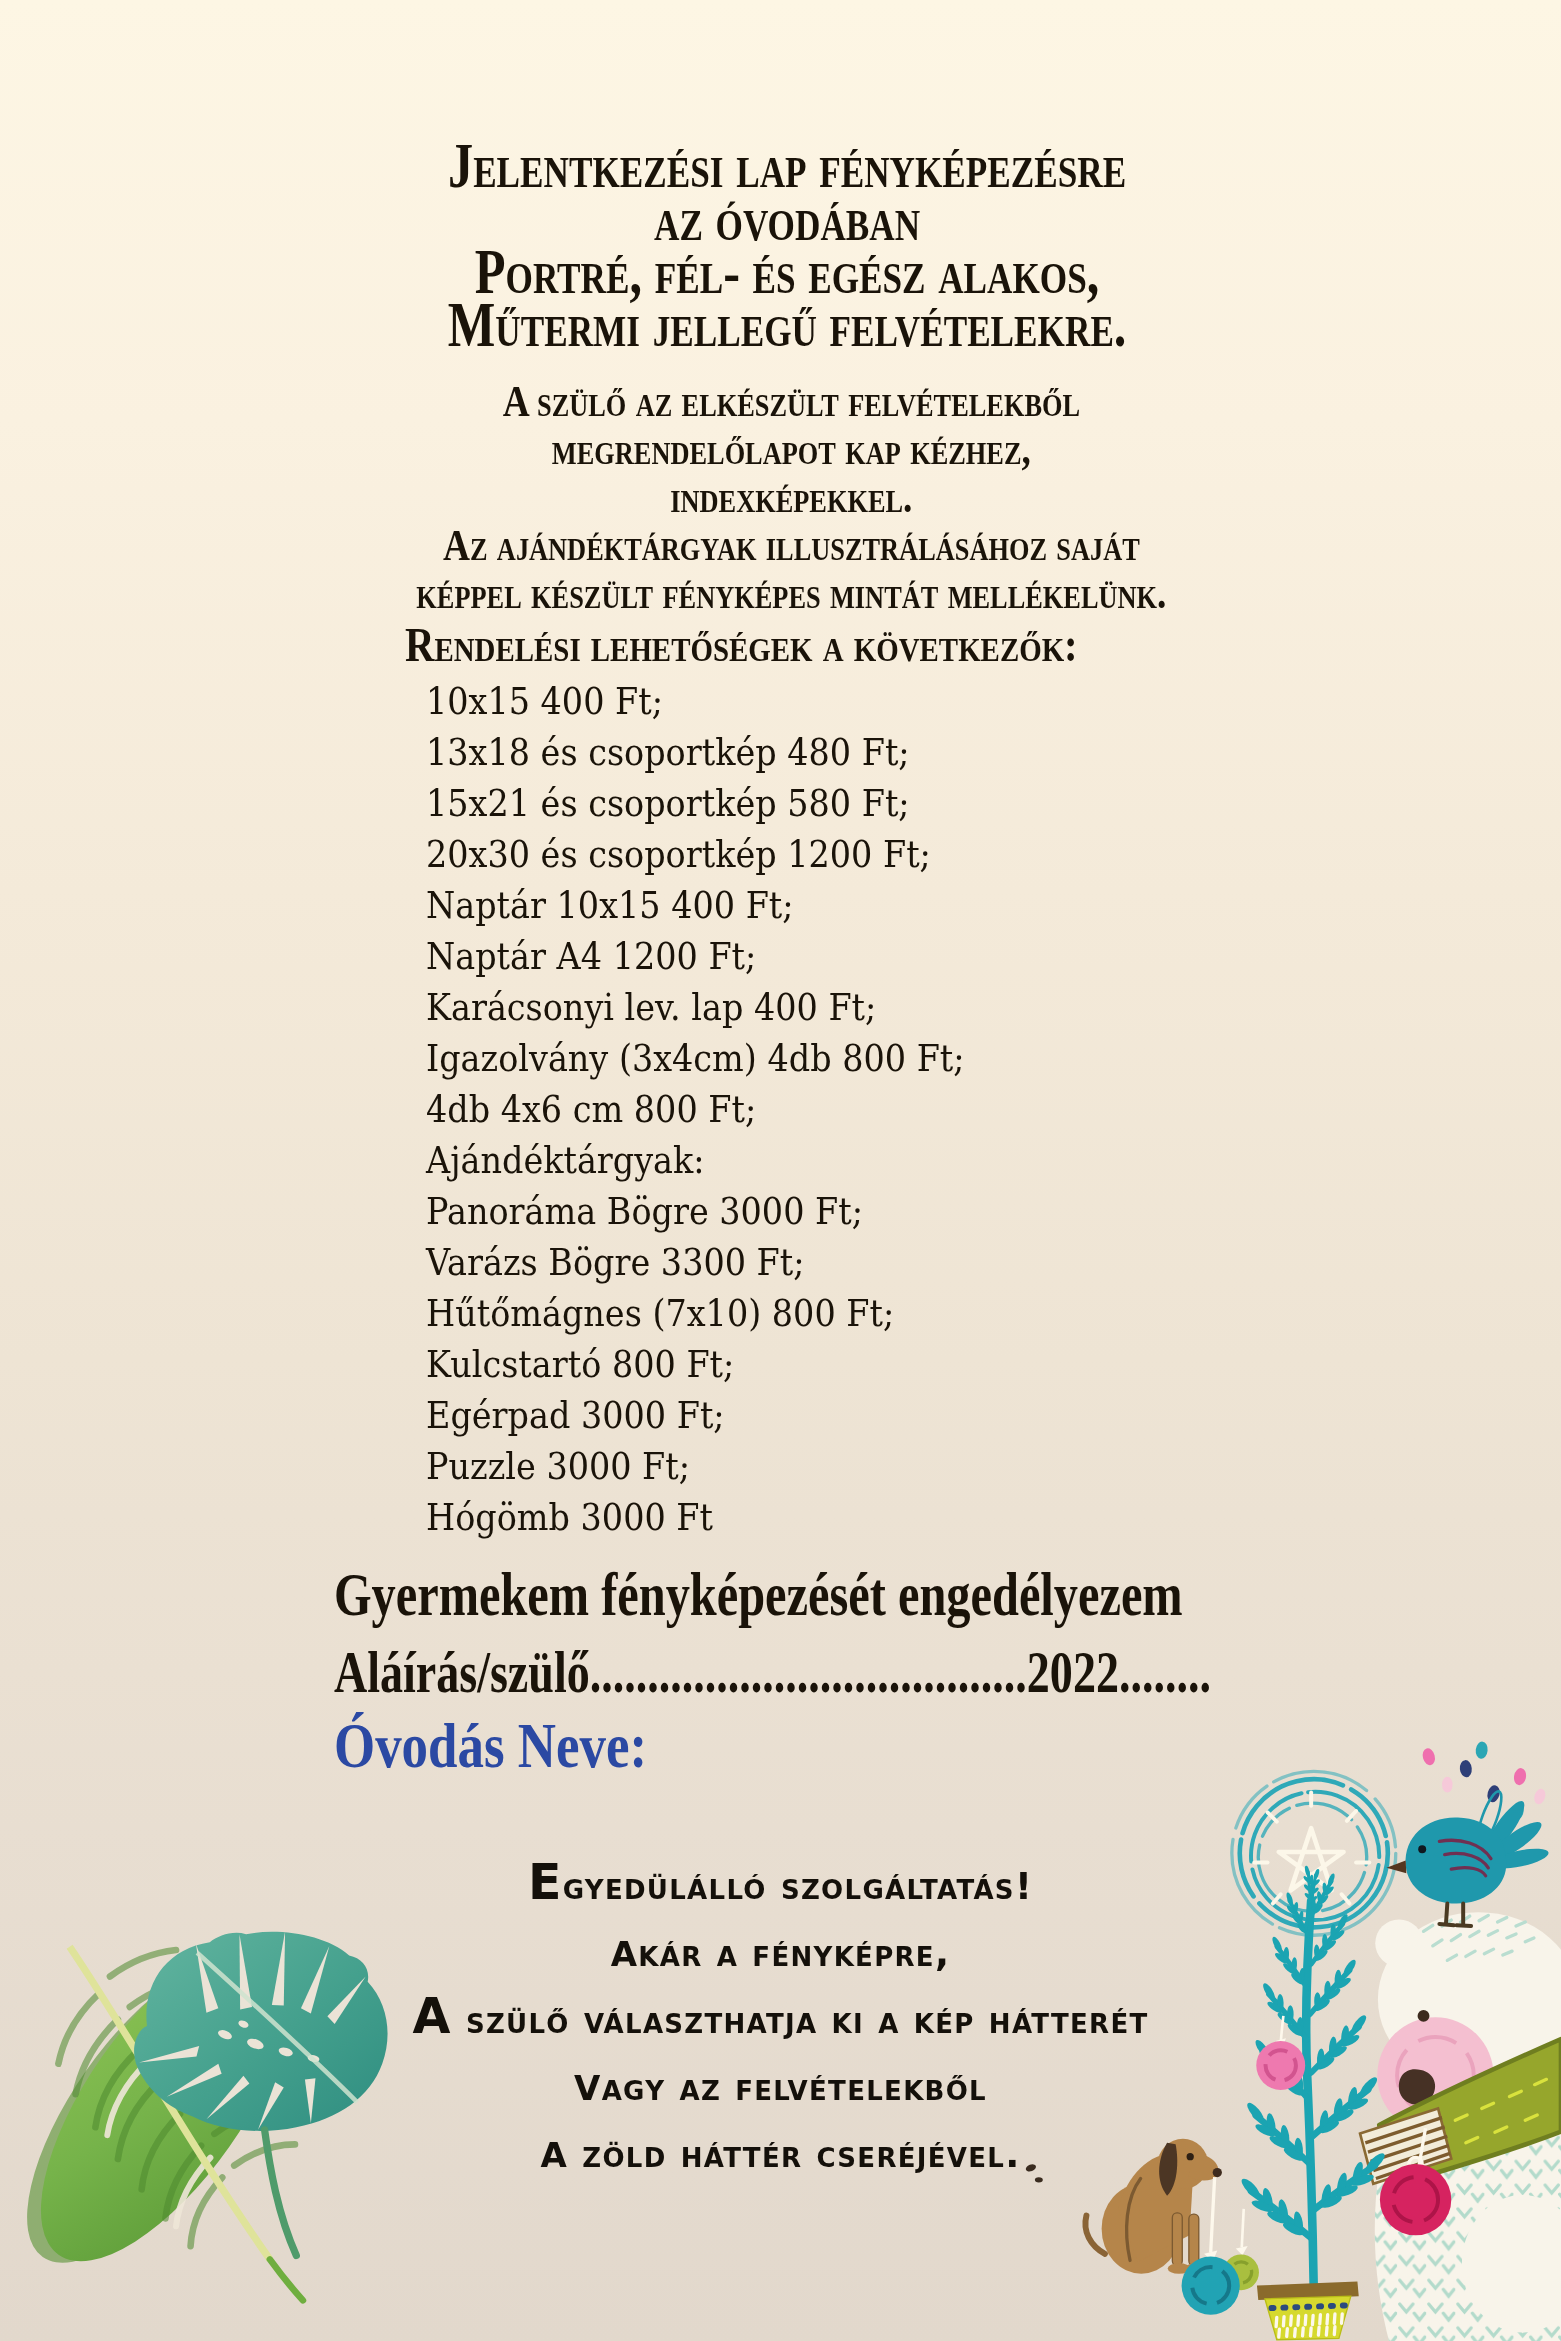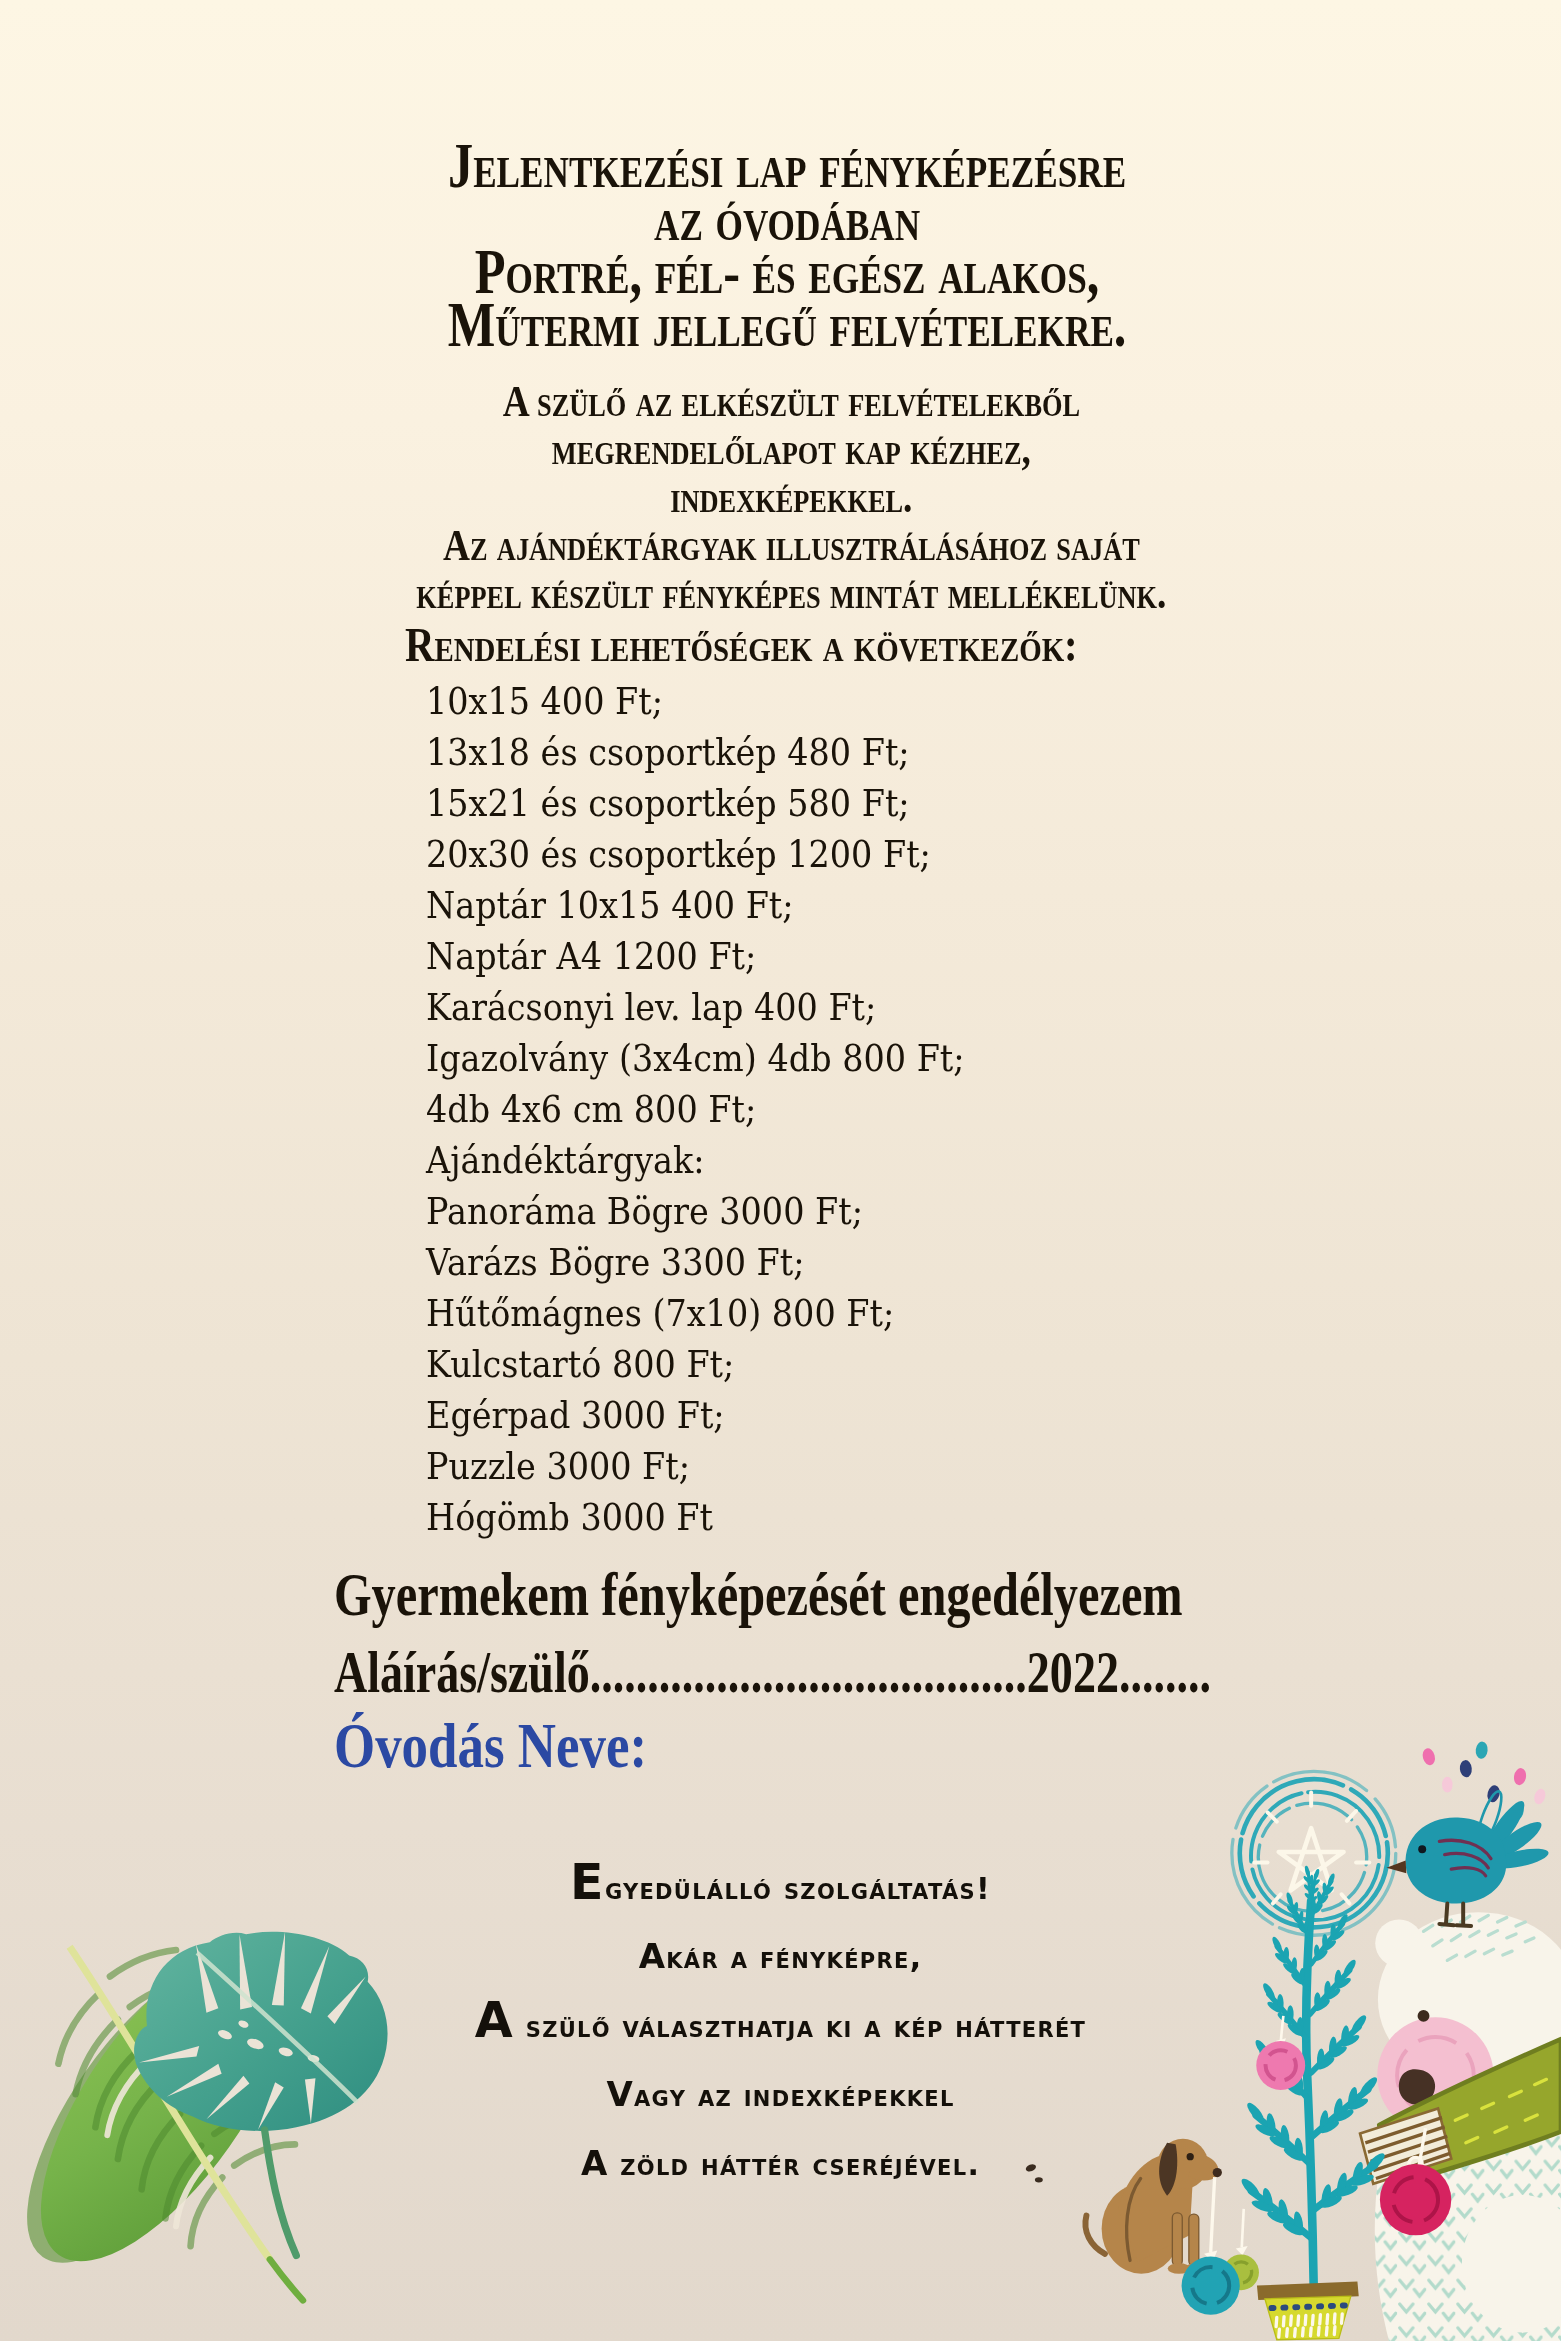--- a/index.html
+++ b/index.html
@@ -18,21 +18,21 @@
                  transform:scaleX(.85);transform-origin:left top;white-space:nowrap;}
   .price-list{top:676px;left:426px;font-family:"DejaVu Serif",serif;font-size:38px;
               line-height:51px;transform:scaleX(.88);transform-origin:left top;white-space:nowrap;}
   .consent-line{top:1555px;left:334px;font-size:62px;line-height:79px;font-weight:bold;
                 transform:scaleX(.78);transform-origin:left top;white-space:nowrap;}
   .signature-line{top:1633px;left:334px;font-size:59px;line-height:79px;font-weight:bold;
                   transform:scaleX(.78);transform-origin:left top;white-space:nowrap;}
   .name-line{top:1707px;left:334px;font-size:63px;line-height:79px;font-weight:bold;color:#2b49a3;
              transform:scaleX(.84);transform-origin:left top;white-space:nowrap;}
   .promo-block{top:1851px;left:0;width:1561px;text-align:center;
-               font-family:"DejaVu Sans",sans-serif;font-weight:bold;font-size:30px;line-height:63px;
+               font-family:"DejaVu Sans",sans-serif;font-weight:bold;font-size:37px;line-height:63px;
                font-variant:small-caps;letter-spacing:1.3px;color:#14100a;z-index:3;}
   .promo-block div::first-letter{font-size:49px;}
   .deco{z-index:1;}
   svg{display:block;}
 </style>
 </head>
 <body>
 
 <div class="page">
 
@@ -74,21 +74,21 @@
   </div>
 
   <div class="abs consent-line">Gyermekem fényképezését engedélyezem</div>
   <div class="abs signature-line">Aláírás/szülő......................................2022........</div>
   <div class="abs name-line">Óvodás Neve:</div>
 
   <div class="abs promo-block">
     <div>Egyedülálló szolgáltatás!</div>
     <div>akár a fényképre,</div>
     <div>A szülő választhatja ki a kép hátterét</div>
-    <div>vagy az indexképekkel</div>
+    <div>vagy az felvételekből</div>
     <div>a zöld háttér cseréjével.</div>
   </div>
 
   <svg class="abs deco" style="left:0;top:1884px;" width="397" height="458" viewBox="0 0 600 693">
     <defs>
       <linearGradient id="banGrad" x1="0" y1="0" x2="1" y2="1">
         <stop offset="0" stop-color="#8cc353"></stop>
           <stop offset="0.5" stop-color="#76b34a"></stop>
           <stop offset="1" stop-color="#5d9c38"></stop>
       </linearGradient>

